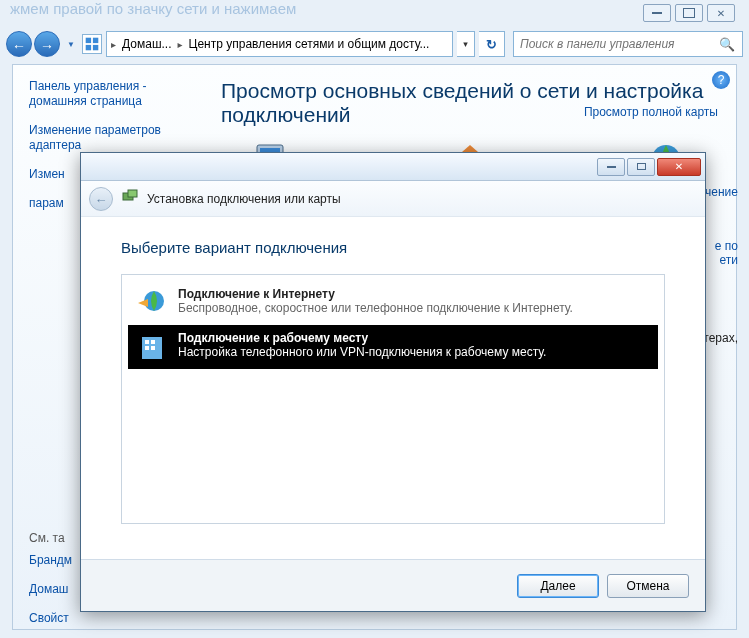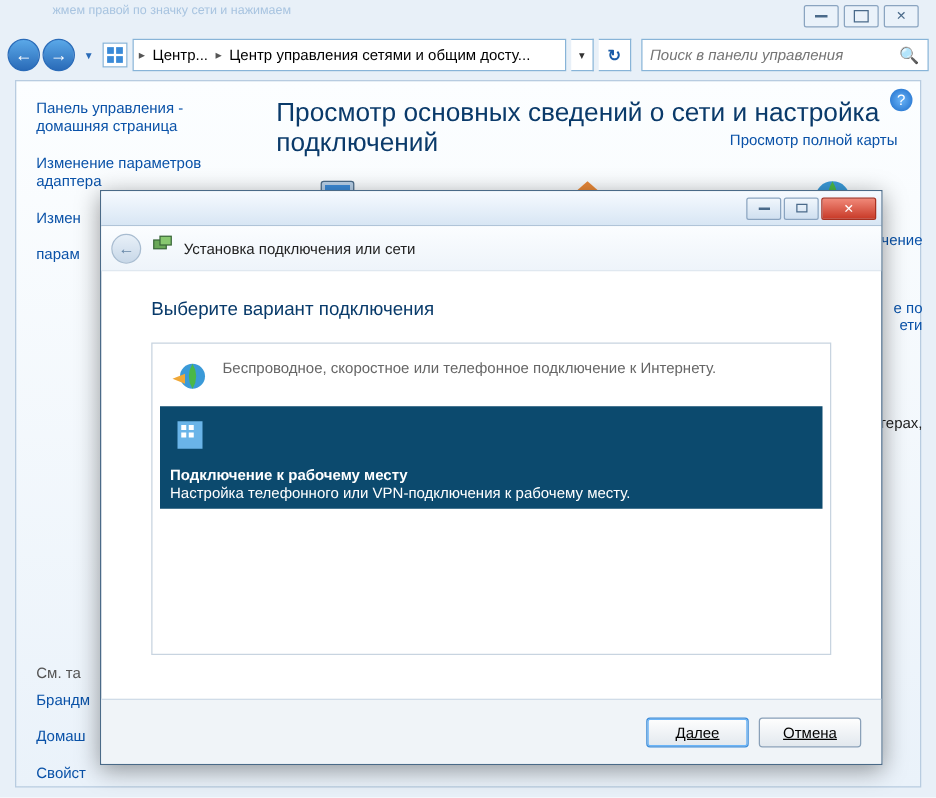--- a/index.html
+++ b/index.html
@@ -1,19 +1,19 @@
 <!DOCTYPE html>
 <html><head>
 <meta charset="utf-8">
 <style>
 * { box-sizing: border-box; margin: 0; padding: 0; font-family: "Segoe UI", Tahoma, sans-serif; }
 body { background: #e8f0f8; width: 749px; height: 638px; overflow: hidden; position: relative; }
 
 
-.ghost-text { position: absolute; top: 2px; left: 10px; right: 10px; color: #a8c4e0; font-size: 10px; line-height: 14px; margin-left: 32px; }
+.ghost-text { position: absolute; top: 2px; left: 10px; right: 10px; color: #a8c4e0; font-size: 15px; line-height: 14px; }
 .ghost-line { color:#a8c4e0; }
 
 
 .win-ctrl-top { position:absolute; top:4px; right:14px; display:flex; gap:4px;}
 .win-ctrl-top .wc { width:28px; height:18px; border:1px solid #8aa4c0; border-radius:2px; background:#eaf2fa; display:flex; align-items:center; justify-content:center; font-size:10px; color:#4a6a8a;}
 .win-ctrl-top .wc.min::before{content:"";width:10px;height:2px;background:#4a6a8a;}
 .win-ctrl-top .wc.max::before{content:"";width:10px;height:8px;border:1.5px solid #4a6a8a;}
 .win-ctrl-top .wc.cls::before{content:"✕";}
 
 
@@ -53,23 +53,23 @@
 .wiz-header{ height:36px; display:flex; align-items:center; padding:0 8px; gap:8px; border-bottom:1px solid #e0e8f0; background:linear-gradient(#fbfdff,#eef4fa);}
 .wiz-back-btn{ width:24px;height:24px;border-radius:50%;background:linear-gradient(#e8f0f8,#c8d8e8);border:1px solid #a8bcd0;display:flex;align-items:center;justify-content:center;color:#6888a8;font-size:13px;}
 .wiz-title{ font-size:12px; color:#222;}
 .wiz-body{ flex:1; padding:22px 40px 10px 40px;}
 .wiz-body h2{ color:#083a6a; font-size:15px; font-weight:normal; margin-bottom:18px;}
 .opt-list{ border:1px solid #c8d4e0; height:250px; padding:6px;}
 .opt{ display:flex; gap:10px; padding:6px 8px; align-items:flex-start;}
 .opt .ico{ width:32px; height:32px; flex-shrink:0; display:flex; align-items:center; justify-content:center;}
 .opt .txt .t{ font-size:12px; font-weight:bold; color:#222;}
 .opt .txt .d{ font-size:12px; color:#666;}
-.opt.sel{ background:#0c4a6e;flex-direction:column;}
+.opt.sel{ background:#000000;}
 .opt.sel .t, .opt.sel .d{ color:#fff;}
-.wiz-footer{ height:52px; border-top:1px solid #d0dce8; background:#f0f4f8; display:flex; align-items:center; justify-content:flex-end; padding:0 16px; gap:8px;text-decoration:underline;}
+.wiz-footer{ height:52px; border-top:1px solid #d0dce8; background:#f0f4f8; display:flex; align-items:center; justify-content:flex-end; padding:0 16px; gap:8px;}
 .wiz-footer button{ min-width:82px; height:24px; font-size:12px; background:linear-gradient(#fefefe,#e2e8ee); border:1px solid #8aa0b8; border-radius:3px; padding:0 12px;}
 .wiz-footer button.primary{ border-color:#3a8ad8; box-shadow:0 0 0 1px #6ab4f8 inset;}
 
 
 .svg-ico{width:100%;height:100%;}
 </style>
 </head>
 <body>
 
 <div class="ghost-text">
@@ -89,21 +89,21 @@
   <div class="addr-icon">
     <svg class="svg-ico" viewBox="0 0 20 20">
         <rect x="3" y="3" width="6" height="6" fill="#3a8ad8"></rect>
         <rect x="11" y="3" width="6" height="6" fill="#3a8ad8"></rect>
         <rect x="3" y="11" width="6" height="6" fill="#3a8ad8"></rect>
         <rect x="11" y="11" width="6" height="6" fill="#3a8ad8"></rect>
       </svg>
   </div>
   <div class="breadcrumb">
     <span class="arr">▸</span>
-    <span class="seg">Центр...</span>
+    <span class="seg">Домаш...</span>
     <span class="arr">▸</span>
     <span class="seg">Центр управления сетями и общим досту...</span>
   </div>
   <div class="bc-dd">▾</div>
   <div class="refresh-btn">↻</div>
   <div class="searchbox">
     <input placeholder="Поиск в панели управления" style="">
     <span class="search-icon">🔍</span>
   </div>
 </div>
@@ -169,35 +169,36 @@
     <div class="wc cls">✕</div>
   </div>
   <div class="wiz-header">
     <div class="wiz-back-btn">←</div>
     <span>
       <svg width="18" height="18" viewBox="0 0 18 18">
           <rect x="2" y="5" width="10" height="7" fill="#6aa858" stroke="#3a6838"></rect>
           <rect x="7" y="2" width="9" height="7" fill="#88c870" stroke="#3a6838"></rect>
         </svg>
     </span>
-    <span class="wiz-title">Установка подключения или сети</span>
+    <span class="wiz-title">Установка подключения или карты</span>
   </div>
   <div class="wiz-body">
     <h2>Выберите вариант подключения</h2>
     <div class="opt-list">
 
       <div class="opt">
         <div class="ico">
           <svg viewBox="0 0 32 32">
               <circle cx="18" cy="14" r="10" fill="#3a9ad8"></circle>
               <path d="M18 4 Q24 14 18 24 Q12 14 18 4" fill="#4ab848"></path>
               <polygon points="2,16 12,12 12,20" fill="#f0a838"></polygon>
             </svg>
         </div>
         <div class="txt">
+          <div class="t">Подключение к Интернету</div>
           <div class="d">Беспроводное, скоростное или телефонное подключение к Интернету.</div>
         </div>
       </div>
 
 
       <div class="opt sel">
         <div class="ico">
           <svg viewBox="0 0 32 32">
               <rect x="6" y="6" width="20" height="22" fill="#6ab4e8"></rect>
               <rect x="9" y="9" width="4" height="4" fill="#fff"></rect>

